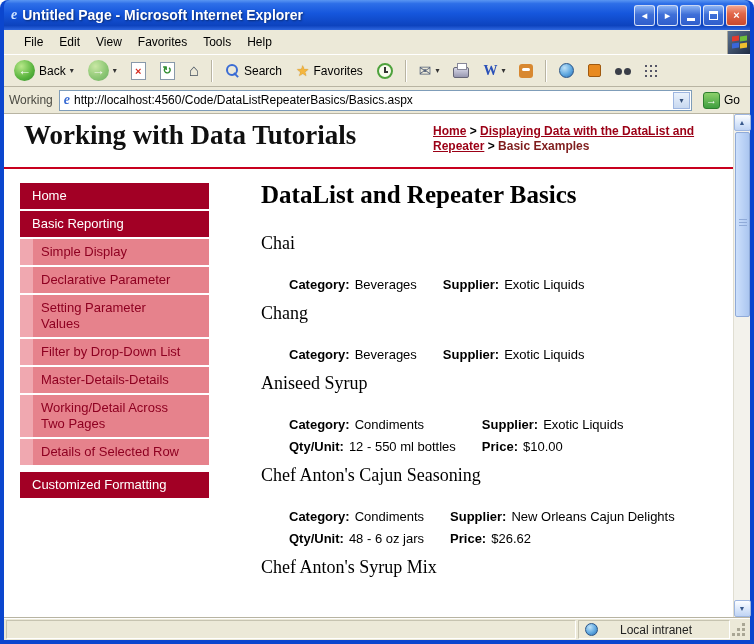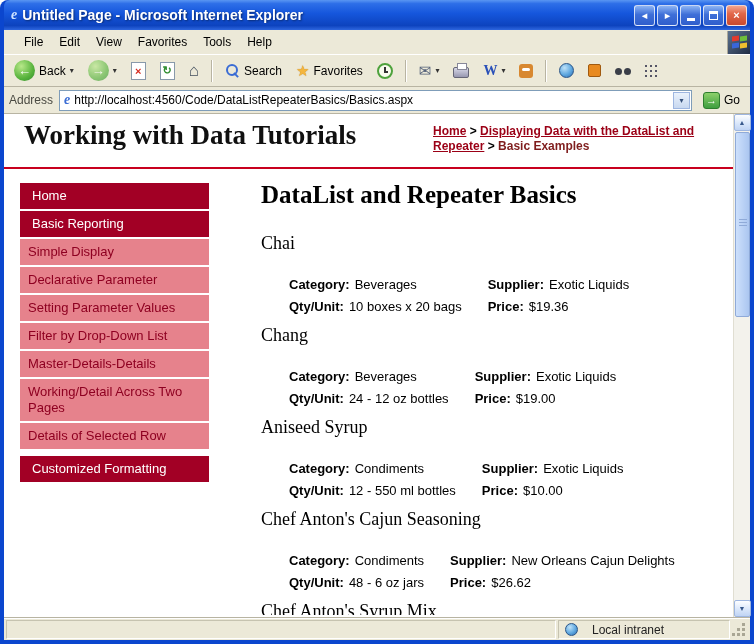--- a/index.html
+++ b/index.html
@@ -81,21 +81,21 @@
   .pageheader{position:relative;height:55px;border-bottom:2px solid #C8001E;}
   .site-title{position:absolute;left:20px;top:6px;margin:0;font:bold 27px "Liberation Serif",serif;color:#101010;white-space:nowrap;}
   .breadcrumb{position:absolute;right:28px;top:10px;width:272px;font-size:12px;font-weight:bold;line-height:15px;color:#000;}
   .bc-link{color:#9B0016;text-decoration:underline;}
   .bc-sep{white-space:pre;color:#000;}
   .bc-current{color:#7f1d1d;}
 
   .contentrow{display:flex;height:446px;overflow:hidden;}
   .sidebar{width:189px;flex:none;margin:14px 0 0 16px;font-size:13px;}
   .side-section{background:#A20025;color:#fff;padding:5px 34px 5px 12px;line-height:16px;margin-bottom:2px;}
-  .side-subrow{display:flex;margin-bottom:2px;flex-direction:column;}
+  .side-subrow{display:flex;margin-bottom:2px;}
   .side-subrow.gap,.side-section.gap{margin-top:7px;}
   .side-strip{width:13px;flex:none;background:#F0A8B0;}
   .side-sub{flex:1;background:#E6828C;color:#8E0021;padding:5px 22px 5px 8px;line-height:16px;}
 
   .main{flex:1;padding:12px 0 0 52px;}
   .main-title{margin:0 0 24px;font:bold 25px "Liberation Serif",serif;color:#000;}
   .product{margin:0;}
   .product-name{margin:0 0 18px;font:normal 18px "Liberation Serif",serif;color:#000;}
   .product-table{border-collapse:separate;border-spacing:0 3px;margin:0 0 6px 28px;}
   .product-table td{padding:0 26px 0 0;font-size:13px;line-height:19px;white-space:nowrap;}
@@ -105,21 +105,21 @@
   .scrollbar{width:17px;flex:none;display:flex;flex-direction:column;align-items:center;background:#F3F2EC;border-left:1px solid #E0DED2;}
   .sb-btn{width:17px;height:17px;flex:none;border:1px solid #9EB6E0;border-radius:2px;background:linear-gradient(180deg,#FDFEFF,#D7E5FA 60%,#C0D4F4);color:#39598C;font-size:7px;display:flex;align-items:center;justify-content:center;padding:0;}
   .sb-thumb{width:15px;height:185px;margin-top:1px;flex:none;background:linear-gradient(90deg,#CDE0FC,#ABC6F0);border:1px solid #8FAAD8;border-radius:2px;position:relative;}
   .sb-thumb::after{content:"";position:absolute;left:3px;top:86px;width:8px;height:1px;background:#8FAAD8;box-shadow:0 3px #8FAAD8,0 6px #8FAAD8;}
   .sb-spacer{flex:1;}
 
   
   .statusbar{height:23px;flex:none;background:#ECE9D8;box-shadow:inset 0 1px 0 #fff;border-top:1px solid #B8B4A2;display:flex;align-items:stretch;padding:2px 2px 1px;gap:2px;font-size:12px;}
   .pane{border:1px solid;border-color:#C6C3B0 #FFF #FFF #C6C3B0;}
   .pane-main{flex:1;}
-  .pane-zone{width:172px;display:flex;align-items:center;gap:14px;padding:0 6px;color:#222;}
+  .pane-zone{width:152px;display:flex;align-items:center;gap:22px;padding:0 6px;color:#222;}
   .zone-icon{width:13px;height:13px;flex:none;border-radius:50%;background:radial-gradient(circle at 35% 30%,#BFE2F8,#5FA8E0 55%,#2E6EB0);border:1px solid #2A5588;}
   .grip{width:16px;position:relative;}
   .grip::before{content:"";position:absolute;right:3px;bottom:3px;width:3px;height:3px;background:#A9A694;
     box-shadow:-5px 0 #A9A694,-10px 0 #A9A694,0 -5px #A9A694,-5px -5px #A9A694,0 -10px #A9A694;}
 </style>
 </head>
 <body>
 
 <div class="window">
 
@@ -215,21 +215,21 @@
     </button>
     <button class="tbtn">
       <span class="binoc"></span>
     </button>
     <button class="tbtn">
       <span class="gridicon"></span>
     </button>
   </div>
 
   <div class="addressbar">
-    <span class="addr-label">Address</span>
+    <span class="addr-label">Working</span>
     <div class="addr-field">
       <span class="eicon" style="color:#3A6CD4;">e</span>
       <input type="text" readonly="" value="http://localhost:4560/Code/DataListRepeaterBasics/Basics.aspx" style="">
       <span class="addr-drop">▾</span>
     </div>
     <button class="go-btn">
       <span class="go-icon">→</span>
       <span>Go</span>
     </button>
   </div>
@@ -278,38 +278,30 @@
           <h2 class="main-title">DataList and Repeater Basics</h2>
           <div id="products">
               <section class="product">
                 <h3 class="product-name">Chai</h3>
                 <table class="product-table">
                   <tbody>
                     <tr>
                       <td><span class="lbl">Category:</span><span class="val">Beverages</span></td>
                       <td><span class="lbl">Supplier:</span><span class="val">Exotic Liquids</span></td>
                     </tr>
-                    <tr>
-                      <td><span class="lbl">Qty/Unit:</span><span class="val">10 boxes x 20 bags</span></td>
-                      <td><span class="lbl">Price:</span><span class="val">$19.36</span></td>
-                    </tr>
                   </tbody>
                 </table>
               </section>
               <section class="product">
                 <h3 class="product-name">Chang</h3>
                 <table class="product-table">
                   <tbody>
                     <tr>
                       <td><span class="lbl">Category:</span><span class="val">Beverages</span></td>
                       <td><span class="lbl">Supplier:</span><span class="val">Exotic Liquids</span></td>
-                    </tr>
-                    <tr>
-                      <td><span class="lbl">Qty/Unit:</span><span class="val">24 - 12 oz bottles</span></td>
-                      <td><span class="lbl">Price:</span><span class="val">$19.00</span></td>
                     </tr>
                   </tbody>
                 </table>
               </section>
               <section class="product">
                 <h3 class="product-name">Aniseed Syrup</h3>
                 <table class="product-table">
                   <tbody>
                     <tr>
                       <td><span class="lbl">Category:</span><span class="val">Condiments</span></td>

